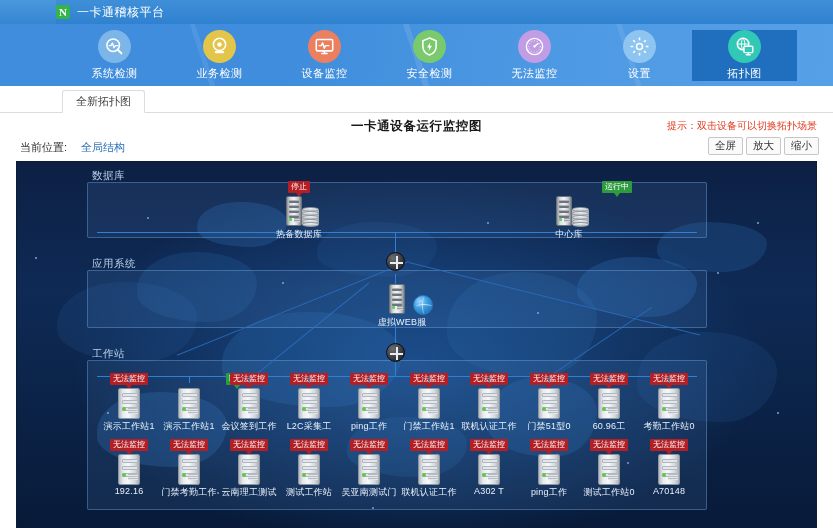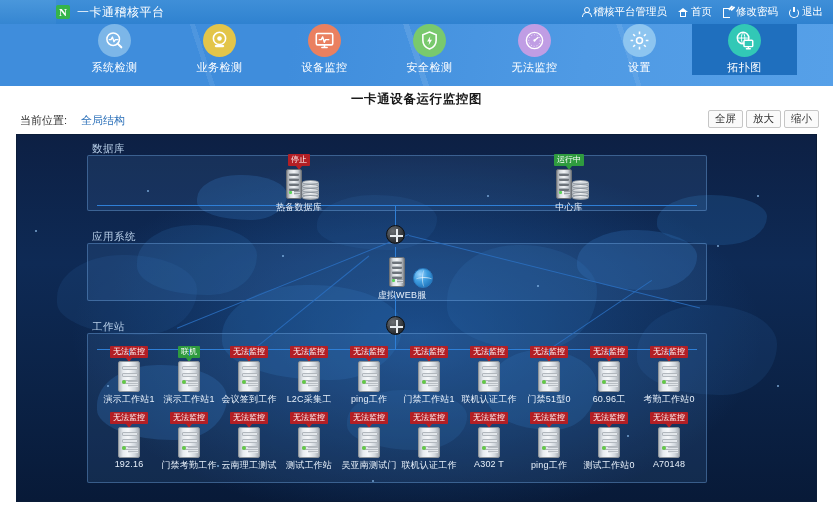--- a/index.html
+++ b/index.html
@@ -45,21 +45,21 @@
   .ico-edit:before{content:"";position:absolute;left:0;top:1px;width:6px;height:8px;border:1px solid #fff;border-right:none;}
   .ico-edit:after{content:"";position:absolute;left:5px;top:0px;width:5px;height:1.5px;background:#fff;transform:rotate(-45deg);box-shadow:1px 2px 0 0 #fff;}
   
   .ico-power:before{content:"";position:absolute;left:0px;top:1px;width:8px;height:8px;border:1px solid #fff;border-radius:50%;border-top-color:transparent;}
   .ico-power:after{content:"";position:absolute;left:4px;top:0px;width:1.5px;height:5px;background:#fff;}
 
   
   .nav {
     height: 62px;
     background: linear-gradient(100deg,#3f8ddc 0%,#3f8ddc 35%,#4f9ae4 70%,#56a0e8 100%);
-    display: flex; align-items: flex-start;
+    display: flex; align-items: center;
     padding-left: 62px;
     position: relative; overflow: hidden;
   }
   .nav:after{
     content:""; position:absolute; left:0; top:0; width:100%; height:100%;
     background:
       linear-gradient(72deg, transparent 49.6%, rgba(255,255,255,.10) 49.6%, rgba(255,255,255,.10) 50.3%, transparent 50.3%),
       linear-gradient(72deg, transparent 24.6%, rgba(255,255,255,.08) 24.6%, rgba(255,255,255,.08) 25.2%, transparent 25.2%),
       linear-gradient(72deg, transparent 74.6%, rgba(255,255,255,.08) 74.6%, rgba(255,255,255,.08) 75.2%, transparent 75.2%);
     pointer-events:none;
@@ -172,21 +172,21 @@
     font-size:8px; color:#fff; padding:1px 3px; border-radius:1px;
     white-space:nowrap; line-height:1.25;
   }
   .badge:after {
     content:""; position:absolute; left:50%; margin-left:-3px; bottom:-4px;
     border-left:3px solid transparent; border-right:3px solid transparent;
     border-top:4px solid currentColor;
   }
   .badge-red { background:#b31f25; color:#b31f25; }
   .badge-red span { color:#fff; }
-  .badge-green { background:#2f9b3f; color:#2f9b3f; }
+  .badge-green { background:#2f9b3f; color:#2f9b3f;margin-left:48px; }
   .badge-green span { color:#fff; }
 
   
   .tower { width:16px; height:30px; margin:0 auto; position:relative;
            background: linear-gradient(90deg,#8d9096 0%,#d9dde1 22%,#f2f4f6 50%,#c9ced4 78%,#7e8389 100%);
            border-radius:2px; border:1px solid #6d7278; }
   .tower .slot { position:absolute; left:2px; width:10px; height:2.5px;
                  background:#6e747b; border-top:1px solid #aeb4ba; border-radius:1px; }
   .tower .led { position:absolute; left:2px; bottom:4px; width:3px; height:3px; background:#5cd35c; border-radius:1px; }
   .tower .grill { position:absolute; left:7px; bottom:3px; width:6px; height:4px;
@@ -229,38 +229,20 @@
 
   .stack-wrap { position:relative; width:34px; height:31px; margin:0 auto; }
 </style>
 </head>
 <body>
 
 <div class="topbar">
   <div class="brand">
     <div class="logo-n">N</div>
     <div class="brand-title">一卡通稽核平台</div>
-  </div>
-  <div class="topbar-right">
-    <div class="tb-item">
-      <span class="tb-ico ico-user"></span>
-      <span>稽核平台管理员</span>
-    </div>
-    <div class="tb-item">
-      <span class="tb-ico ico-home"></span>
-      <span>首页</span>
-    </div>
-    <div class="tb-item">
-      <span class="tb-ico ico-edit"></span>
-      <span>修改密码</span>
-    </div>
-    <div class="tb-item">
-      <span class="tb-ico ico-power"></span>
-      <span>退出</span>
-    </div>
   </div>
 </div>
 
 <div class="nav" id="nav">
     <div class="nav-item">
       <div class="nav-circle c-blue">
         <svg width="21" height="21" viewBox="0 0 24 24">
           <circle cx="10.5" cy="10.5" r="7.2" fill="none" stroke="#fff" stroke-width="1.7"></circle>
           <path d="M6 11h2l1.6-3 1.8 5.4L13 11h3" fill="none" stroke="#fff" stroke-width="1.5" stroke-linecap="round" stroke-linejoin="round"></path>
           <path d="M15.6 15.6l4.2 4.2" stroke="#fff" stroke-width="2.3" stroke-linecap="round"></path>
@@ -327,24 +309,30 @@
           <rect x="11.4" y="11.6" width="10" height="7.4" rx="1.1" fill="#32c8b6" stroke="#fff" stroke-width="1.7"></rect>
           <path d="M14.2 21.4h4.4M16.4 19v2.4" stroke="#fff" stroke-width="1.6" stroke-linecap="round"></path>
         </svg>
       </div>
       <div class="nav-label">拓扑图</div>
     </div>
   </div>
 
 <div class="content">
 
+  <div class="tabstrip">
+    <div class="tab">
+      <span>全新拓扑图</span>
+    </div>
+  </div>
 
   <div class="panel">
     <div class="titlerow">
       <div class="maintitle">一卡通设备运行监控图</div>
+      <div class="hint">提示：双击设备可以切换拓扑场景</div>
     </div>
 
     <div class="locrow">
       <span class="loc-label">当前位置:</span>
       <span class="loc-link">全局结构</span>
       <div class="btngroup" id="btngroup">
           <div class="btn"><span>全屏</span></div>
           <div class="btn"><span>放大</span></div>
           <div class="btn"><span>缩小</span></div>
         </div>

